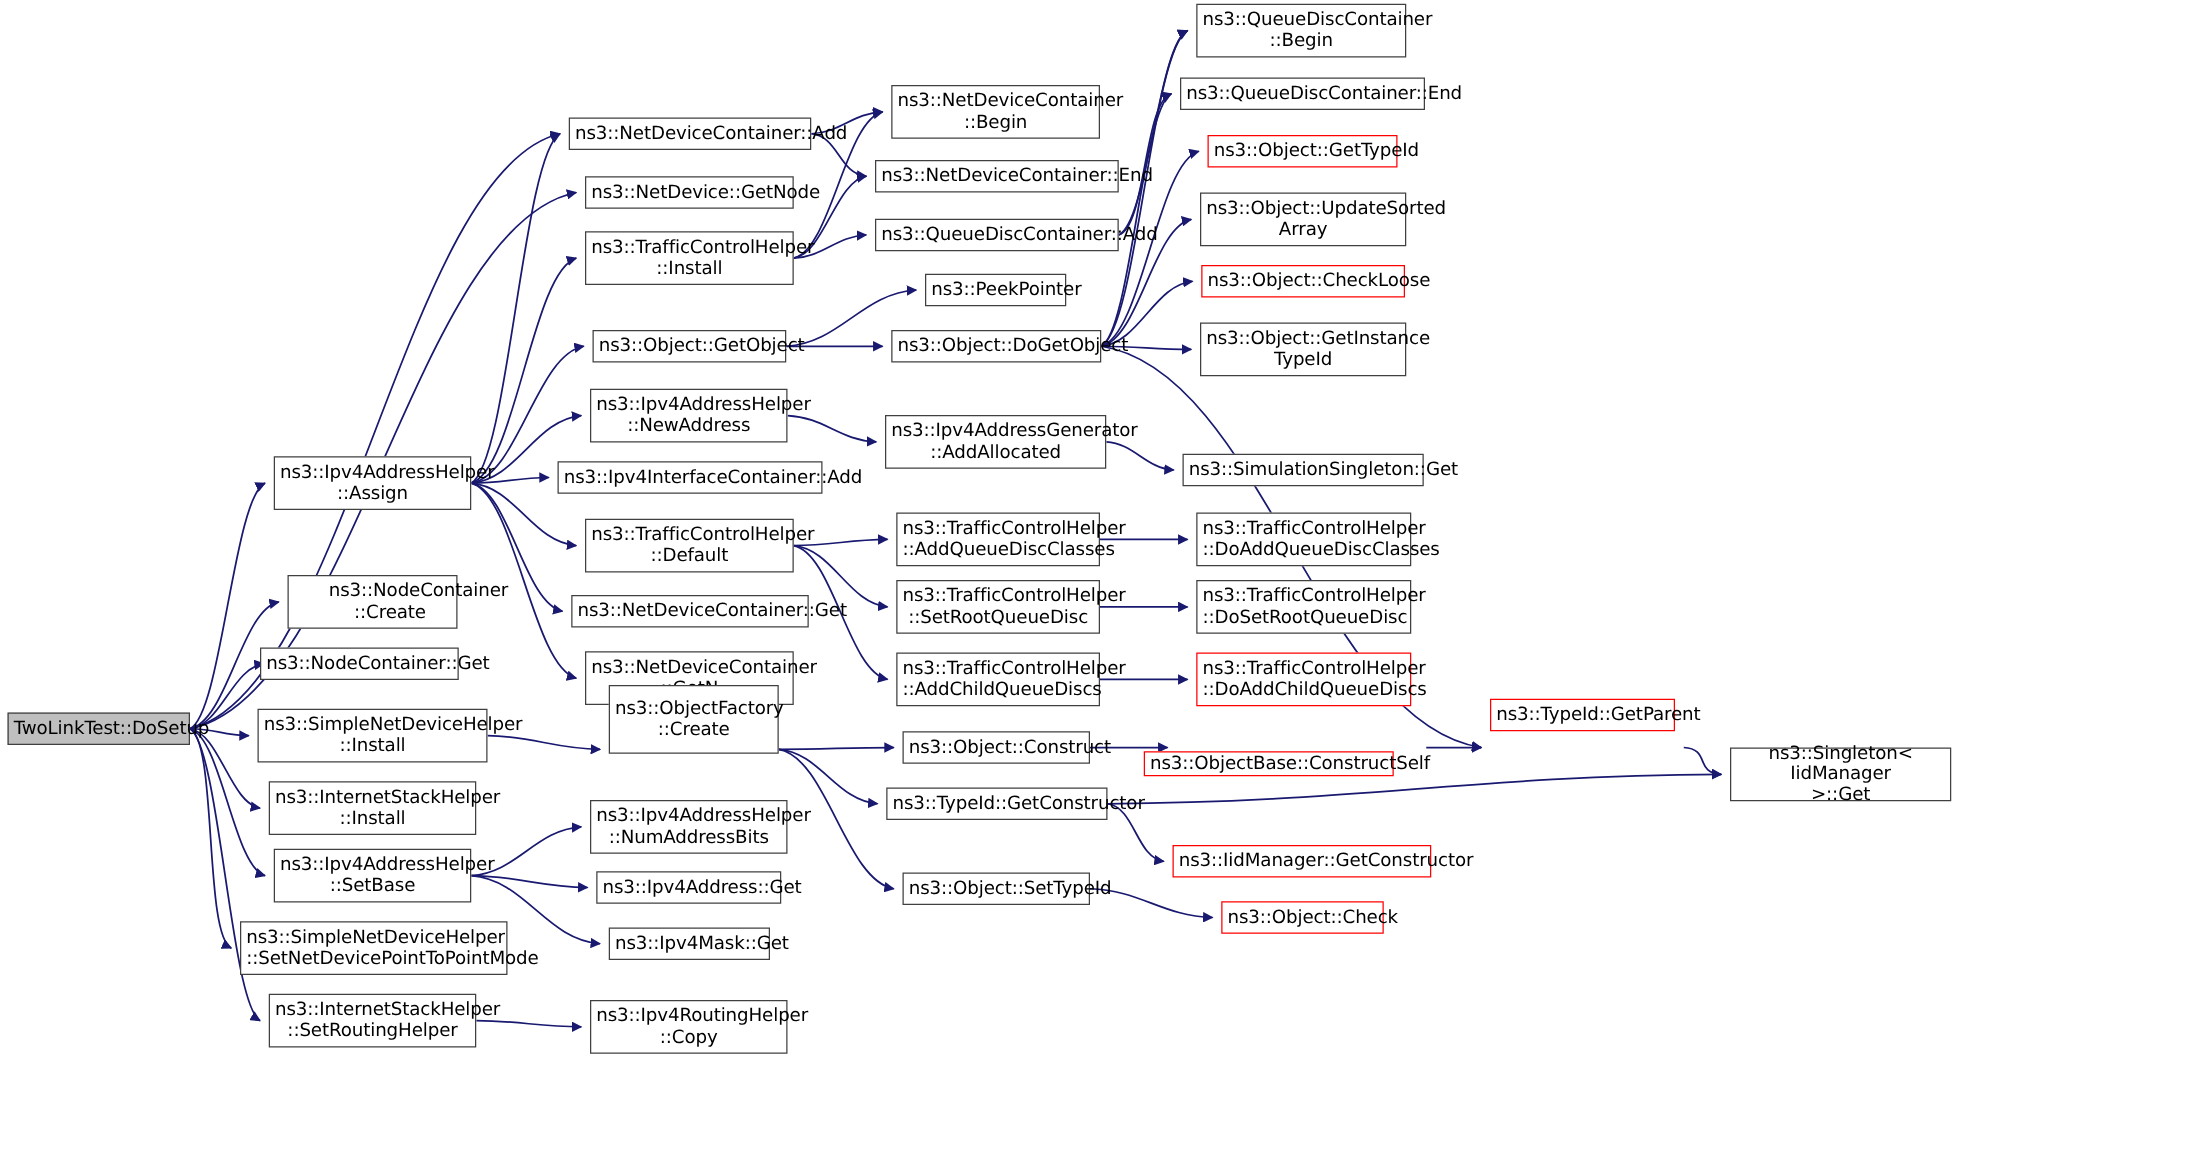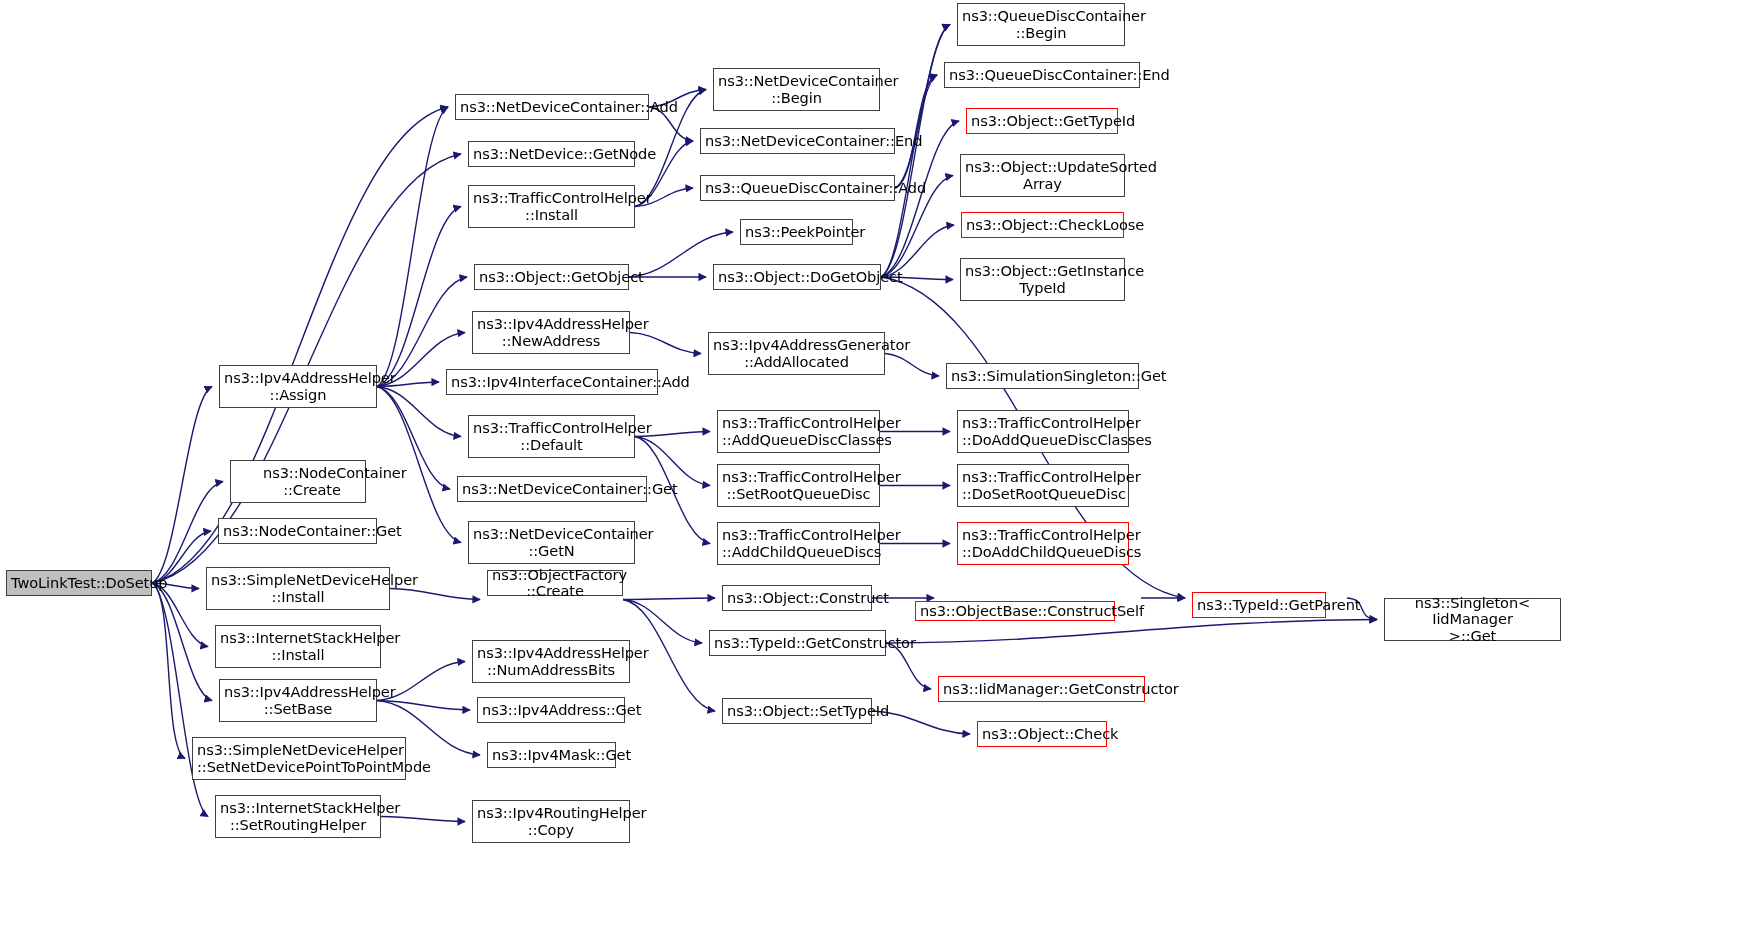--- a/index.html
+++ b/index.html
@@ -117,21 +117,21 @@
       <div class="node" style="left: 468px; top: 185px; width: 167px; height: 43px;"><span class="lbl">ns3::TrafficControlHelper
 ::Install</span></div>
       <div class="node" style="left: 474px; top: 264px; width: 155px; height: 26px;"><span class="lbl">ns3::Object::GetObject</span></div>
       <div class="node" style="left: 472px; top: 311px; width: 158px; height: 43px;"><span class="lbl">ns3::Ipv4AddressHelper
 ::NewAddress</span></div>
       <div class="node" style="left: 219px; top: 365px; width: 158px; height: 43px;"><span class="lbl">ns3::Ipv4AddressHelper
 ::Assign</span></div>
       <div class="node" style="left: 446px; top: 369px; width: 212px; height: 26px;"><span class="lbl">ns3::Ipv4InterfaceContainer::Add</span></div>
       <div class="node" style="left: 230px; top: 460px; width: 136px; height: 43px; padding-left: 32px;"><span class="lbl">ns3::NodeContainer
 ::Create</span></div>
-      <div class="node" style="left: 218px; top: 518px; width: 159px; height: 26px;"><span class="lbl">ns3::NodeContainer::Get</span></div>
+      <div class="node" style="left: 208px; top: 518px; width: 159px; height: 26px;"><span class="lbl">ns3::NodeContainer::Get</span></div>
       <div class="node" style="left: 206px; top: 567px; width: 184px; height: 43px;"><span class="lbl">ns3::SimpleNetDeviceHelper
 ::Install</span></div>
       <div class="node" style="left: 215px; top: 625px; width: 166px; height: 43px;"><span class="lbl">ns3::InternetStackHelper
 ::Install</span></div>
       <div class="node" style="left: 219px; top: 679px; width: 158px; height: 43px;"><span class="lbl">ns3::Ipv4AddressHelper
 ::SetBase</span></div>
       <div class="node" style="left: 192px; top: 737px; width: 214px; height: 43px;"><span class="lbl">ns3::SimpleNetDeviceHelper
 ::SetNetDevicePointToPointMode</span></div>
       <div class="node" style="left: 215px; top: 795px; width: 166px; height: 43px;"><span class="lbl">ns3::InternetStackHelper
 ::SetRoutingHelper</span></div>
@@ -147,21 +147,21 @@
 ::Default</span></div>
       <div class="node" style="left: 457px; top: 476px; width: 190px; height: 26px;"><span class="lbl">ns3::NetDeviceContainer::Get</span></div>
       <div class="node" style="left: 468px; top: 521px; width: 167px; height: 43px;"><span class="lbl">ns3::NetDeviceContainer
 ::GetN</span></div>
       <div class="node" style="left: 717px; top: 410px; width: 163px; height: 43px;"><span class="lbl">ns3::TrafficControlHelper
 ::AddQueueDiscClasses</span></div>
       <div class="node" style="left: 717px; top: 464px; width: 163px; height: 43px;"><span class="lbl">ns3::TrafficControlHelper
 ::SetRootQueueDisc</span></div>
       <div class="node" style="left: 717px; top: 522px; width: 163px; height: 43px;"><span class="lbl">ns3::TrafficControlHelper
 ::AddChildQueueDiscs</span></div>
-      <div class="node" style="left: 487px; top: 570px; width: 136px; height: 26px;"><span class="lbl">ns3::ObjectFactory
+      <div class="node" style="left: 487px; top: 548px; width: 136px; height: 55px;"><span class="lbl">ns3::ObjectFactory
 ::Create</span></div>
       <div class="node" style="left: 722px; top: 585px; width: 150px; height: 26px;"><span class="lbl">ns3::Object::Construct</span></div>
       <div class="node" style="left: 709px; top: 630px; width: 177px; height: 26px;"><span class="lbl">ns3::TypeId::GetConstructor</span></div>
       <div class="node" style="left: 722px; top: 698px; width: 150px; height: 26px;"><span class="lbl">ns3::Object::SetTypeId</span></div>
       <div class="node" style="left: 472px; top: 640px; width: 158px; height: 43px;"><span class="lbl">ns3::Ipv4AddressHelper
 ::NumAddressBits</span></div>
       <div class="node" style="left: 477px; top: 697px; width: 148px; height: 26px;"><span class="lbl">ns3::Ipv4Address::Get</span></div>
       <div class="node" style="left: 487px; top: 742px; width: 129px; height: 26px;"><span class="lbl">ns3::Ipv4Mask::Get</span></div>
       <div class="node" style="left: 472px; top: 800px; width: 158px; height: 43px;"><span class="lbl">ns3::Ipv4RoutingHelper
 ::Copy</span></div>
@@ -177,17 +177,17 @@
       <div class="node" style="left: 946px; top: 363px; width: 193px; height: 26px;"><span class="lbl">ns3::SimulationSingleton::Get</span></div>
       <div class="node" style="left: 957px; top: 410px; width: 172px; height: 43px;"><span class="lbl">ns3::TrafficControlHelper
 ::DoAddQueueDiscClasses</span></div>
       <div class="node" style="left: 957px; top: 464px; width: 172px; height: 43px;"><span class="lbl">ns3::TrafficControlHelper
 ::DoSetRootQueueDisc</span></div>
       <div class="node red" style="left: 957px; top: 522px; width: 172px; height: 43px;"><span class="lbl">ns3::TrafficControlHelper
 ::DoAddChildQueueDiscs</span></div>
       <div class="node red" style="left: 915px; top: 585px; width: 200px; height: 20px; margin-top: 16px;"><span class="lbl">ns3::ObjectBase::ConstructSelf</span></div>
       <div class="node red" style="left: 938px; top: 676px; width: 207px; height: 26px;"><span class="lbl">ns3::IidManager::GetConstructor</span></div>
       <div class="node red" style="left: 977px; top: 721px; width: 130px; height: 26px;"><span class="lbl">ns3::Object::Check</span></div>
-      <div class="node red" style="left: 1192px; top: 592px; width: 134px; height: 26px;"><span class="lbl">ns3::TypeId::GetParent</span></div>
+      <div class="node red" style="left: 1192px; top: 559px; width: 148px; height: 26px;"><span class="lbl">ns3::TypeId::GetParent</span></div>
       <div class="node" style="left: 1384px; top: 598px; width: 177px; height: 43px;"><span class="lbl">ns3::Singleton&lt; IidManager
 &gt;::Get</span></div>
     </div>
 </div>
 
 </body></html>

